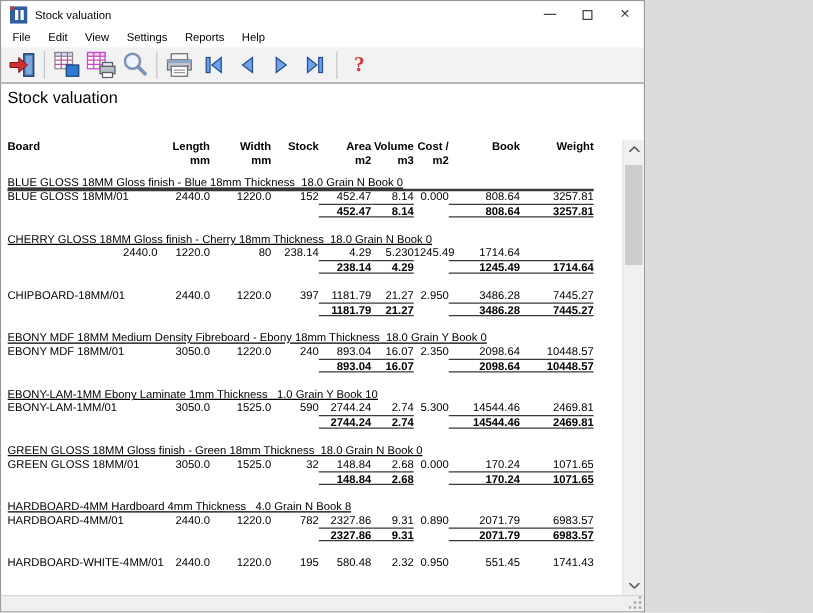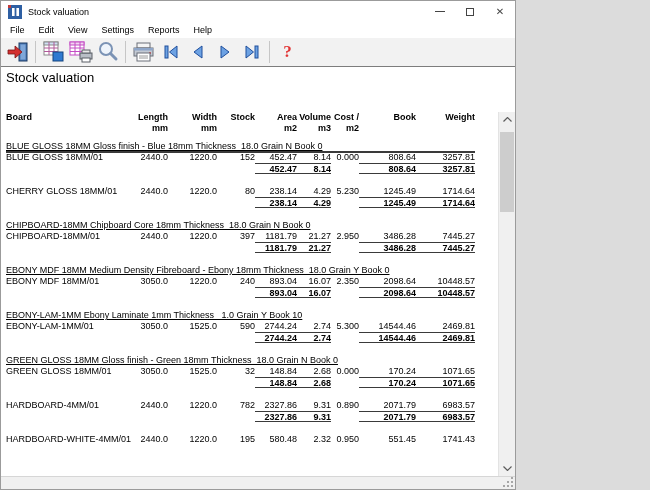--- a/index.html
+++ b/index.html
@@ -225,22 +225,22 @@
             <div class="cell c2"></div>
             <div class="cell c3"></div>
             <div class="cell c4 tcell">452.47</div>
             <div class="cell c5 tcell">8.14</div>
             <div class="cell c6"></div>
             <div class="cell c7 tcell">808.64</div>
             <div class="cell c8 tcell">3257.81</div>
           </div>
         </div>
         <div class="group">
-          <div class="grid row">
-            <div class="cell c0">CHERRY GLOSS 18MM/01</div>
+          <div class="group-header">CHERRY GLOSS 18MM Gloss finish - Cherry 18mm Thickness  18.0 Grain N Book 0</div>
+          <div class="grid row">
             <div class="cell c1">2440.0</div>
             <div class="cell c2">1220.0</div>
             <div class="cell c3">80</div>
             <div class="cell c4">238.14</div>
             <div class="cell c5">4.29</div>
             <div class="cell c6">5.230</div>
             <div class="cell c7">1245.49</div>
             <div class="cell c8">1714.64</div>
           </div>
           <div class="grid total">
@@ -249,21 +249,20 @@
             <div class="cell c2"></div>
             <div class="cell c3"></div>
             <div class="cell c4 tcell">238.14</div>
             <div class="cell c5 tcell">4.29</div>
             <div class="cell c6"></div>
             <div class="cell c7 tcell">1245.49</div>
             <div class="cell c8 tcell">1714.64</div>
           </div>
         </div>
         <div class="group">
-          <div class="group-header">CHIPBOARD-18MM Chipboard Core 18mm Thickness  18.0 Grain N Book 0</div>
           <div class="grid row">
             <div class="cell c0">CHIPBOARD-18MM/01</div>
             <div class="cell c1">2440.0</div>
             <div class="cell c2">1220.0</div>
             <div class="cell c3">397</div>
             <div class="cell c4">1181.79</div>
             <div class="cell c5">21.27</div>
             <div class="cell c6">2.950</div>
             <div class="cell c7">3486.28</div>
             <div class="cell c8">7445.27</div>
@@ -349,20 +348,21 @@
             <div class="cell c2"></div>
             <div class="cell c3"></div>
             <div class="cell c4 tcell">148.84</div>
             <div class="cell c5 tcell">2.68</div>
             <div class="cell c6"></div>
             <div class="cell c7 tcell">170.24</div>
             <div class="cell c8 tcell">1071.65</div>
           </div>
         </div>
         <div class="group">
+          <div class="group-header">HARDBOARD-4MM Hardboard 4mm Thickness   4.0 Grain N Book 8</div>
           <div class="grid row">
             <div class="cell c0">HARDBOARD-4MM/01</div>
             <div class="cell c1">2440.0</div>
             <div class="cell c2">1220.0</div>
             <div class="cell c3">782</div>
             <div class="cell c4">2327.86</div>
             <div class="cell c5">9.31</div>
             <div class="cell c6">0.890</div>
             <div class="cell c7">2071.79</div>
             <div class="cell c8">6983.57</div>

